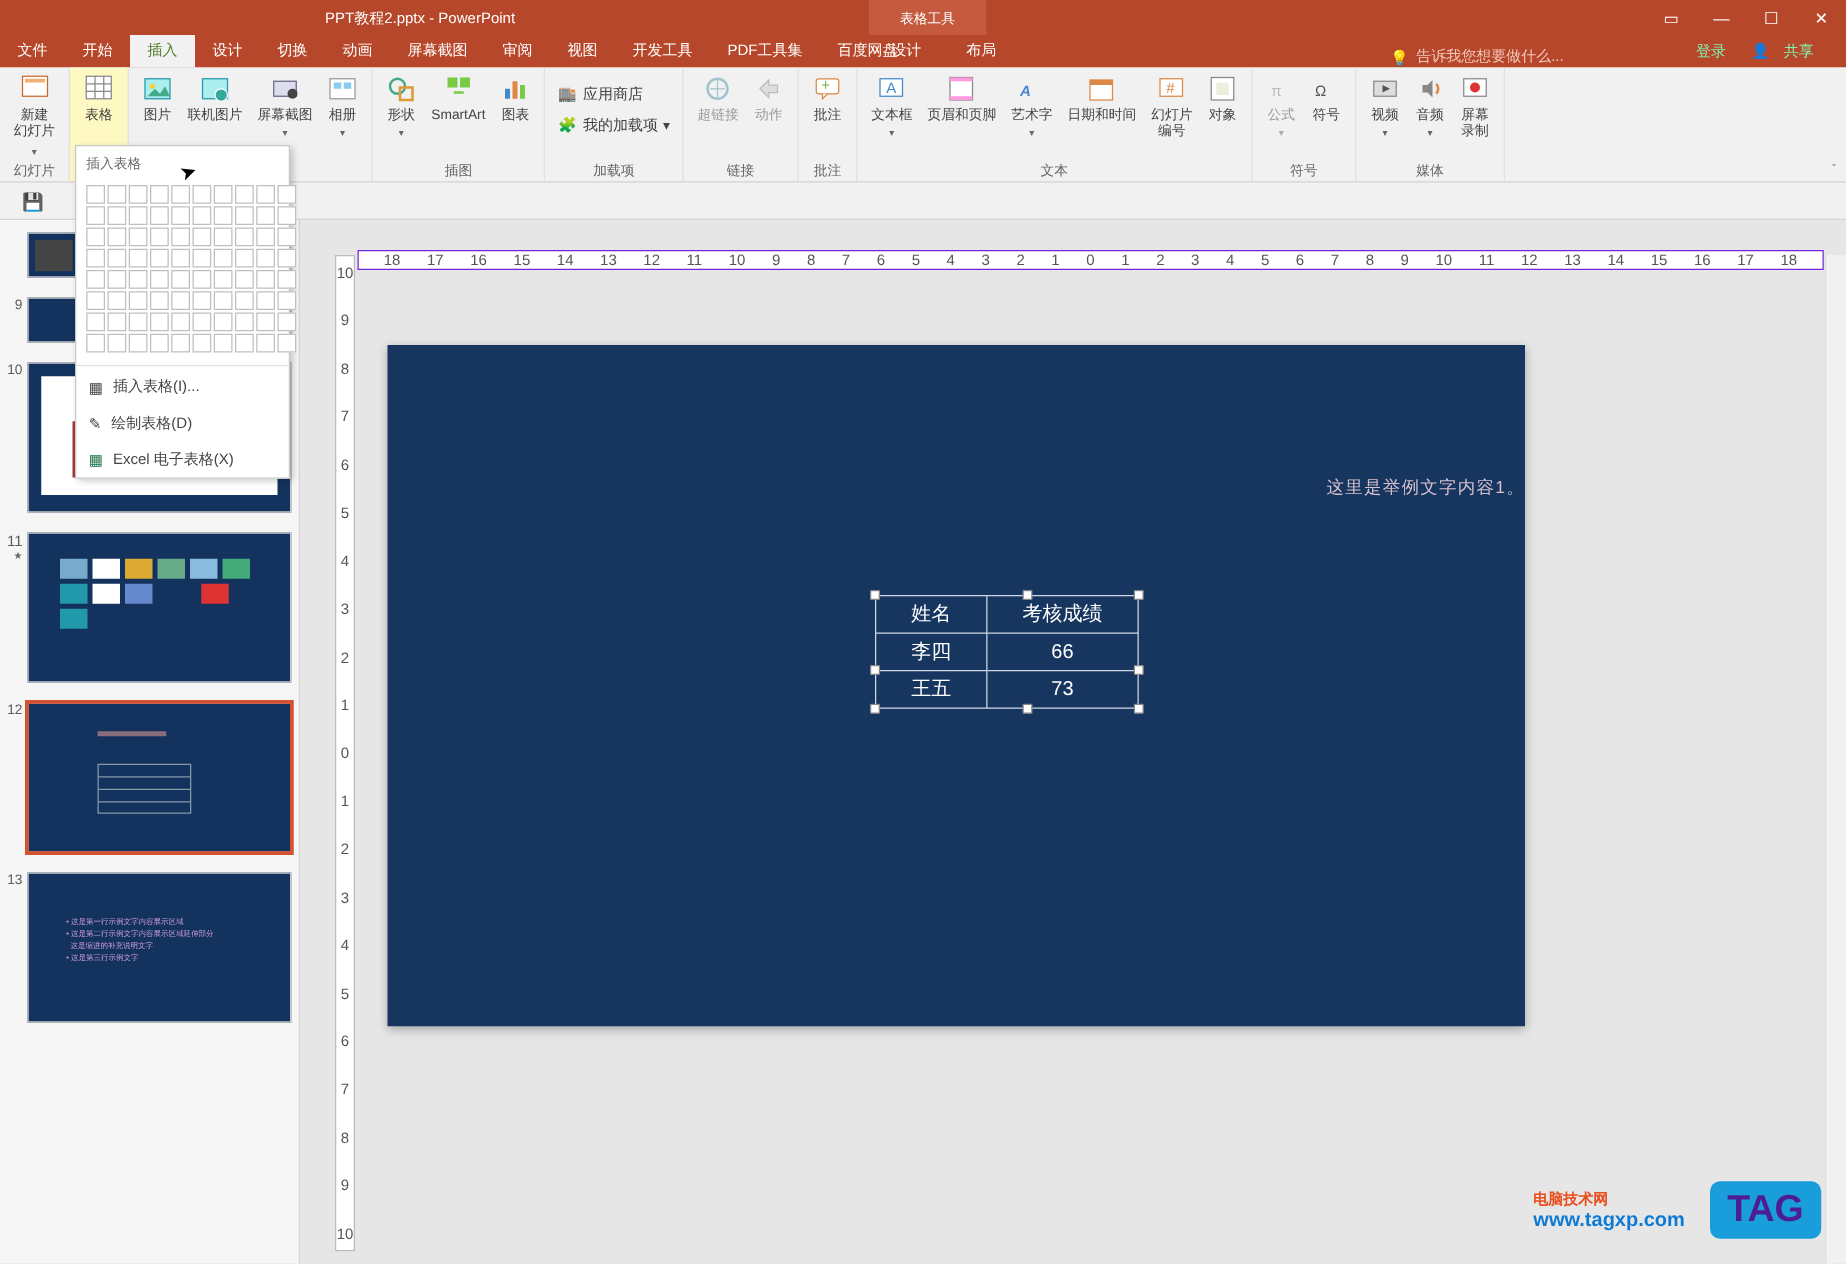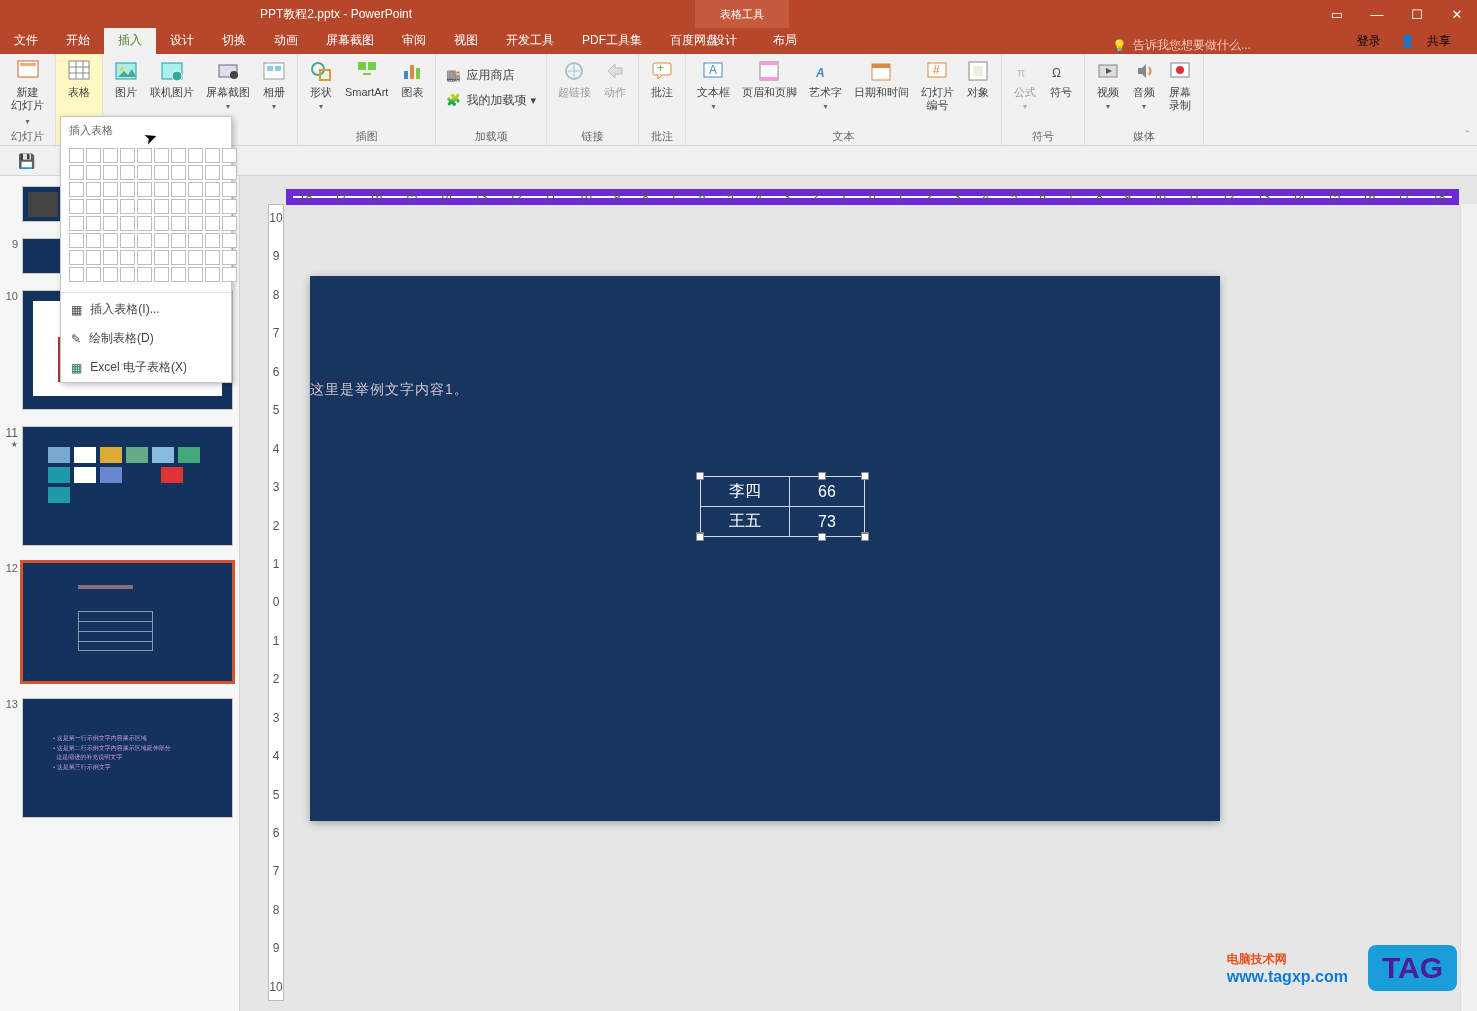--- a/index.html
+++ b/index.html
@@ -9,21 +9,21 @@
 .titlebar .fname{position:absolute;left:260px;font-size:12px}
 .titlebar .ctxtool{position:absolute;left:695px;top:0;height:28px;background:#c55a3e;padding:0 25px;display:flex;align-items:center;font-size:11px}
 .titlebar .winctrls{position:absolute;right:0;display:flex;height:28px}
 .titlebar .winctrls span{width:40px;display:flex;align-items:center;justify-content:center;font-size:13px;cursor:pointer}
 .tabbar{height:26px;background:#b7472a;display:flex;align-items:flex-end;color:#fff}
 .tabbar .tab{padding:5px 14px;font-size:12px;cursor:pointer}
 .tabbar .tab.active{background:#f1f1f1;color:#4f7d2d}
 .tabbar .ctxtabs{position:absolute;left:695px;display:flex}
 .tabbar .ctxtabs .tab{padding:5px 18px}
 .tabbar .tell{color:#f3c8bd;margin-left:380px;font-size:12px;display:flex;align-items:center;gap:6px}
-.tabbar .right{position:absolute;right:10px;display:flex;gap:4px;color:#000000}
+.tabbar .right{position:absolute;right:10px;display:flex;gap:4px;color:#86efac}
 .tabbar .right span{padding:4px 8px;cursor:pointer}
 .ribbon{height:92px;background:#f1f1f1;display:flex;border-bottom:1px solid #d4d4d4;position:relative}
 .rgroup{display:flex;flex-direction:column;align-items:center;border-right:1px solid #e0e0e0;padding:3px 6px 2px 6px}
 .rgroup .items{display:flex;gap:2px;flex:1;align-items:flex-start}
 .rgroup .glabel{font-size:11px;color:#666;height:14px}
 .ritem{display:flex;flex-direction:column;align-items:center;padding:2px 5px;cursor:pointer;gap:3px}
 .ritem .ico{width:24px;height:24px;display:flex;align-items:center;justify-content:center}
 .ritem .lbl{font-size:11px;color:#444;text-align:center;white-space:pre-line;line-height:1.2}
 .ritem.stack .lbl{height:28px}
 .smallrow{display:flex;align-items:center;gap:4px;padding:2px 4px;cursor:pointer;font-size:11px;color:#444}
@@ -31,24 +31,24 @@
 .collapse{position:absolute;right:8px;bottom:4px;font-size:10px;color:#777;cursor:pointer}
 .workarea{flex:1;display:flex;overflow:hidden}
 .thumbpane{width:240px;background:#f6f6f6;border-right:1px solid #d4d4d4;overflow-y:auto;padding:4px 0}
 .thumb{display:flex;margin:6px 6px 16px 2px}
 .thumb .num{width:20px;text-align:right;padding-right:4px;color:#5c5c5c;font-size:11px}
 .thumb .star{font-size:8px;color:#666}
 .thumb .slide{flex:1;height:120px;background:#13335e;border:1px solid #c9c9c9;position:relative;overflow:hidden}
 .thumb.sel .slide{outline:3px solid #d35230;outline-offset:-1px}
 .thumb .zoom{position:absolute;right:6px;top:6px;color:#888;font-size:12px}
 .canvas{flex:1;position:relative;background:#e6e6e6}
-.ruler-h{position:absolute;left:46px;right:18px;top:13px;height:16px;background:#fff;border:7px solid #6d28d9;display:flex;align-items:center;justify-content:space-between;padding:0 6px;font-size:9px;color:#555}
+.ruler-h{position:absolute;left:46px;right:18px;top:24px;height:16px;background:#fff;border:1px solid #6d28d9;display:flex;align-items:center;justify-content:space-between;padding:0 20px;font-size:9px;color:#555}
 .ruler-v{position:absolute;left:28px;top:28px;bottom:10px;width:16px;background:#fff;border:1px solid #bbb;display:flex;flex-direction:column;align-items:center;justify-content:space-between;padding:6px 0;font-size:9px;color:#555}
 .slidebig{position:absolute;left:70px;top:100px;width:910px;height:545px;background:#16355f;box-shadow:0 2px 8px rgba(0,0,0,.3)}
-.slidebig .title{position:absolute;left:0;right:0;top:105px;text-align:left;color:#d6c0cd;font-size:14px;letter-spacing:1px}
+.slidebig .title{position:absolute;left:0;right:0;top:105px;text-align:right;color:#d6c0cd;font-size:14px;letter-spacing:1px}
 .tblwrap{position:absolute;left:390px;top:200px}
 .tbl{border-collapse:collapse}
 .tbl td{border:1px solid #cfd7e4;padding:4px 28px;color:#fff;font-size:16px;text-align:center}
 .handle{position:absolute;width:8px;height:8px;background:#fff;border:1px solid #888;border-radius:1px}
 .qatbar{height:30px;background:#f1f1f1;display:flex;align-items:center;gap:30px;padding-left:18px;border-bottom:1px solid #d4d4d4}
 .qatbar span{color:#666;font-size:14px;cursor:pointer}
 .tablemenu{position:absolute;left:60px;top:116px;width:172px;background:#ffffff;border:1px solid #c8c8c8;box-shadow:2px 2px 6px rgba(0,0,0,.25);z-index:100}
 .tablemenu .mtitle{padding:6px 8px;color:#6a6a6a;font-size:11px}
 .grid{display:grid;grid-template-columns:repeat(10,15px);grid-template-rows:repeat(8,15px);gap:2px;padding:4px 8px 8px 8px}
 .grid div{border:1px solid #bfbfbf;background:#fff}
@@ -520,20 +520,24 @@
           <span>7</span>
           <span>8</span>
           <span>9</span>
           <span>10</span>
         </div>
       <div class="slidebig">
         <div class="title">这里是举例文字内容1。</div>
         <div class="tblwrap">
           <table class="tbl">
             <tbody>
+                <tr>
+                  <td>姓名</td>
+                  <td>考核成绩</td>
+                </tr>
             <tr>
                   <td>李四</td>
                   <td>66</td>
                 </tr>
             <tr>
                   <td>王五</td>
                   <td>73</td>
                 </tr>
           </tbody>
             </table>

